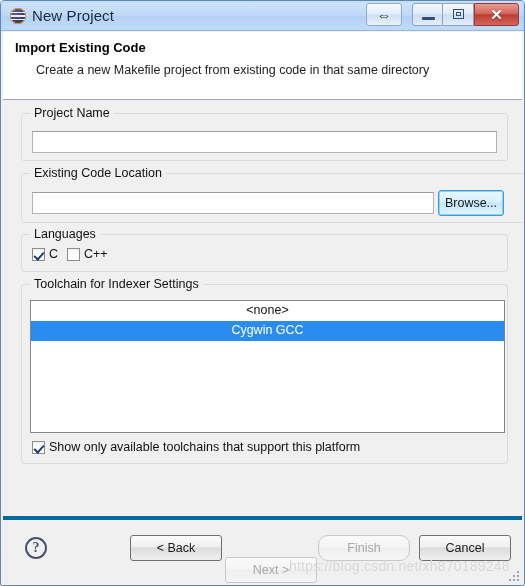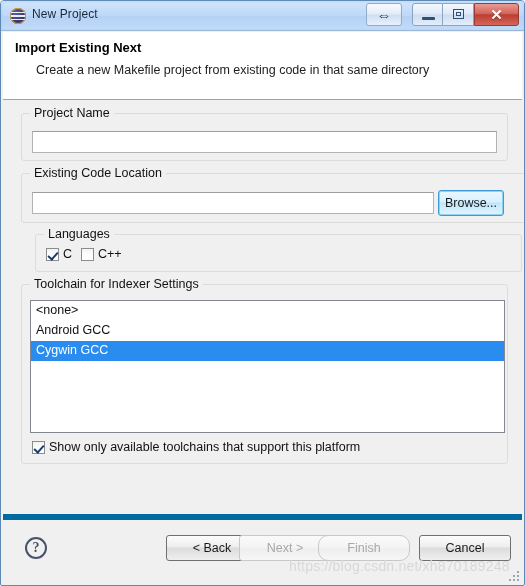--- a/index.html
+++ b/index.html
@@ -56,21 +56,21 @@
     background: #e9eef8;
     display: block;
   }
   .app-icon i:nth-child(1) { top: 4px; }
   .app-icon i:nth-child(2) { top: 7.3px; }
   .app-icon i:nth-child(3) { top: 10.6px; }
 
   .title-text {
     position: absolute;
     left: 31px; top: 6px;
-    font-size: 12px;
+    font-size: 15px;
     color: #1a2a3a;
     letter-spacing: .1px;
     white-space: nowrap;
   }
 
   .win-btns {
     position: absolute;
     right: 5px; top: 2px;
     display: flex;
     align-items: flex-start;
@@ -166,21 +166,21 @@
     line-height: 17px;
   }
 
   
   .content {
     position: absolute;
     left: 2px; top: 100px;
     width: 519px;
     height: 419px;
     background: #f0f0f0;
-    border-bottom: 6px solid #0369a1;
+    border-bottom: 4px solid #0369a1;
     box-sizing: border-box;
   }
 
   .group {
     position: absolute;
     box-sizing: border-box;
     border: 1px solid #dcdcdc;
     border-radius: 3px;
     background: transparent;
   }
@@ -264,20 +264,21 @@
     white-space: nowrap;
   }
 
   
   .listbox {
     position: absolute;
     box-sizing: border-box;
     background: #ffffff;
     border: 1px solid #828790;
     overflow: hidden;
+    text-align: center;
   }
   .listitem {
     font-size: 12.5px;
     color: #111111;
     padding: 1px 5px 2px 5px;
     line-height: 17px;
     white-space: nowrap;
   }
   .listitem.selected {
     background: #2a8cee;
@@ -356,71 +357,70 @@
       <div class="wbtn max">
         <span class="glyph-max"></span>
       </div>
       <div class="wbtn close">
         <span class="glyph-close">✕</span>
       </div>
     </div>
   </div>
 
   <div class="header">
-    <div class="header-title">Import Existing Next</div>
+    <div class="header-title">Import Existing Code</div>
     <div class="header-desc">Create a new Makefile project from existing code in that same directory</div>
   </div>
 
   <div class="content">
 
     <div class="group" style="left:18px; top:12px; width:487px; height:48px;">
       <span class="legend">Project Name</span>
       <input class="textfield" type="text" style="left: 10px; top: 17px; width: 465px; height: 22px;" placeholder="">
     </div>
 
     <div class="group" style="left:18px; top:72px; width:521px; height:50px;">
       <span class="legend">Existing Code Location</span>
       <input class="textfield" type="text" style="left: 10px; top: 18px; width: 402px; height: 22px;" placeholder="">
       <button class="btn focused" style="position:absolute; left:416px; top:16px; width:66px; height:26px;">Browse...</button>
     </div>
 
-    <div class="group" style="left:18px; top:133px; width:487px; height:38px;margin-left:14px;">
+    <div class="group" style="left:18px; top:133px; width:487px; height:38px;">
       <span class="legend">Languages</span>
       <label class="cbox-row" style="left:10px; top:12px;">
         <span class="cbox checked"></span>
         <span class="cbox-label">C</span>
       </label>
       <label class="cbox-row" style="left:45px; top:12px;">
         <span class="cbox"></span>
         <span class="cbox-label">C++</span>
       </label>
     </div>
 
     <div class="group" style="left:18px; top:183px; width:487px; height:180px;">
       <span class="legend">Toolchain for Indexer Settings</span>
 
       <div class="listbox" style="left:8px; top:15px; width:475px; height:133px;">
         <div class="listitem">&lt;none&gt;</div>
-        <div class="listitem">Android GCC</div>
         <div class="listitem selected">Cygwin GCC</div>
       </div>
 
       <label class="cbox-row" style="left:10px; top:155px;">
         <span class="cbox checked"></span>
         <span class="cbox-label">Show only available toolchains that support this platform</span>
       </label>
     </div>
 
   </div>
 
   <div class="footer">
     <div class="help-icon">?</div>
 
-    <button class="btn default" style="left:127px;margin-left:36px;">&lt; Back</button>
-    <button class="btn" disabled="" style="left:236px;">Next &gt;</button>
+    <button class="btn default" style="left:127px;">&lt; Back</button>
+    <button class="btn" disabled="" style="left:222px;margin-top:22px;">Next &gt;</button>
     <button class="btn" disabled="" style="left:315px;border-radius:10px;">Finish</button>
     <button class="btn default" style="left:416px;">Cancel</button>
   </div>
 
   <div class="watermark">https://blog.csdn.net/xh870189248</div>
 
   <svg class="resize-grip" viewBox="0 0 14 14">
     <g fill="#9aa6b4">
       <rect x="10" y="10" width="2" height="2"></rect>
       <rect x="6" y="10" width="2" height="2"></rect>

